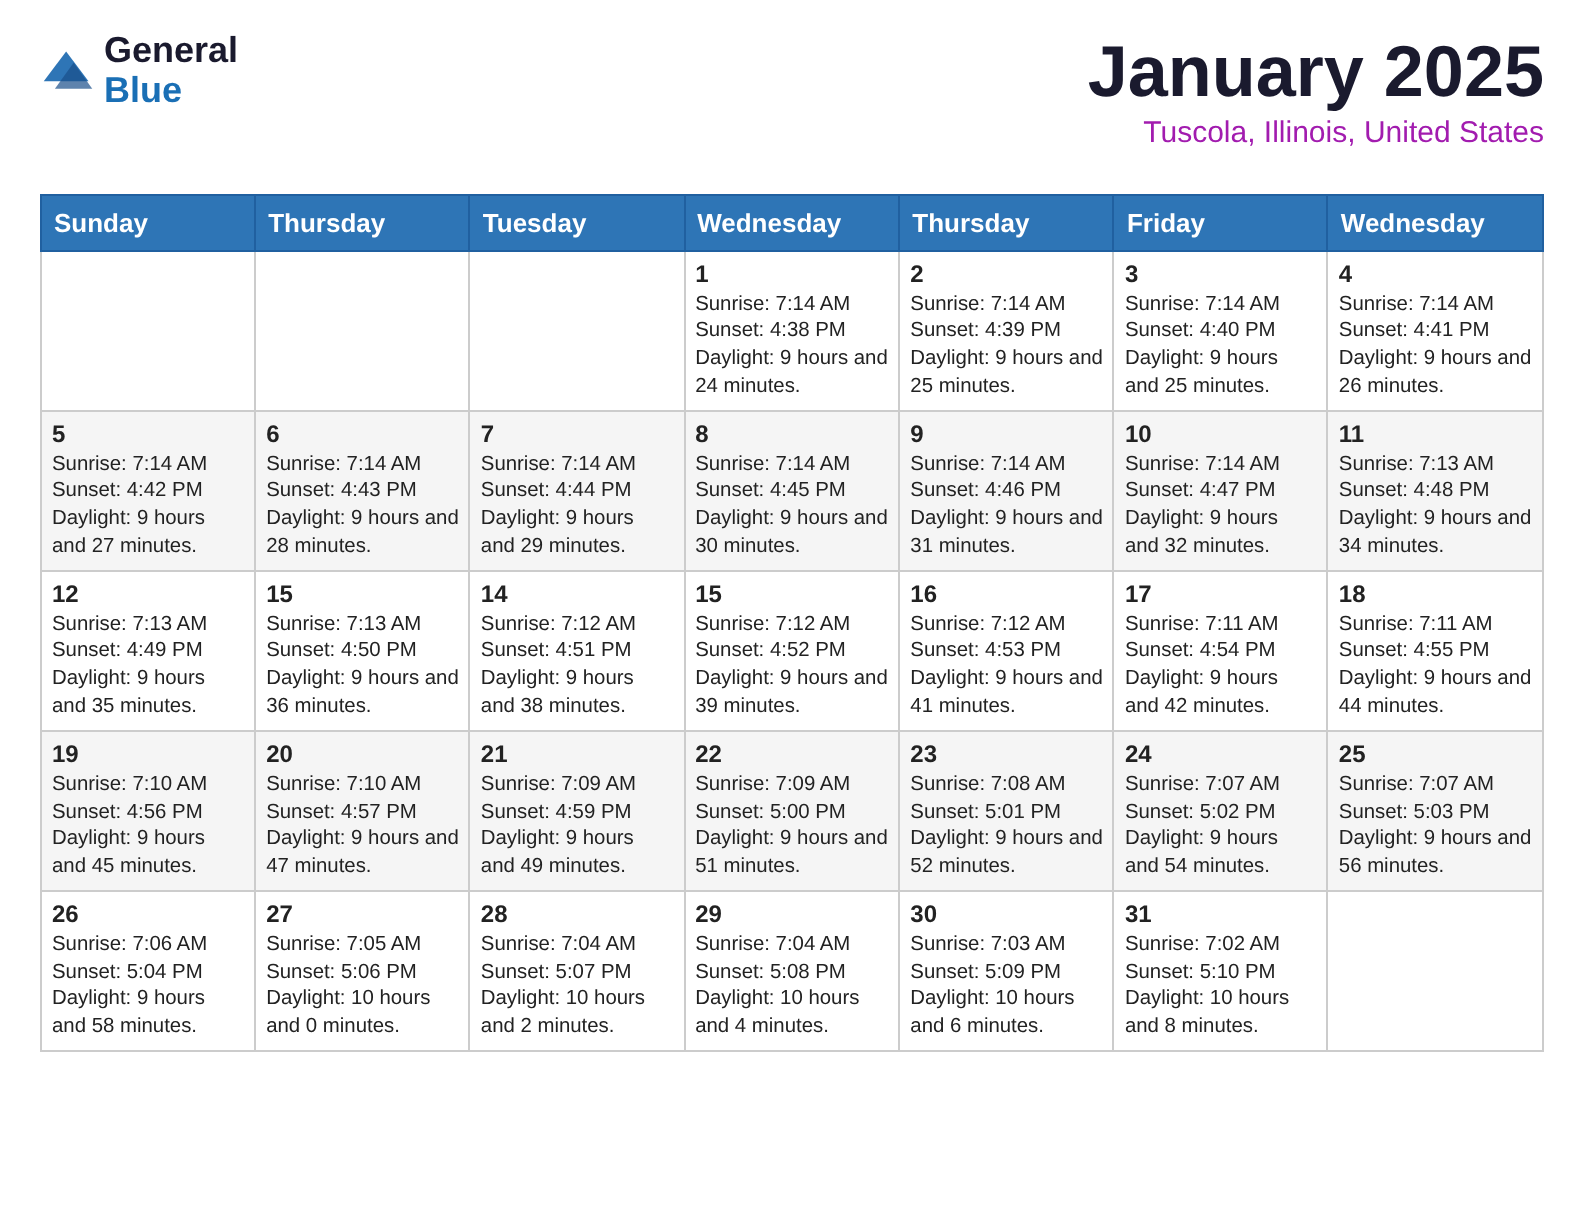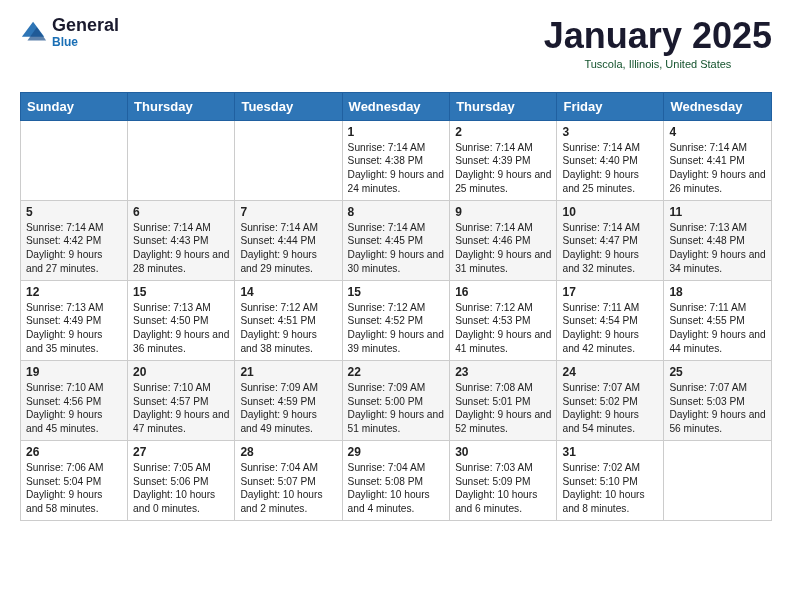--- a/index.html
+++ b/index.html
@@ -25,40 +25,40 @@
       display: flex;
       flex-direction: column;
       line-height: 1.1;
     }
     .logo-general {
       font-size: 18px;
       font-weight: bold;
       color: #1a1a2e;
     }
     .logo-blue {
-      font-size: 12px;
+      font-size: 18px;
       font-weight: bold;
       color: #1a6fb5;
     }
     .logo-icon {
       width: 28px;
       height: 28px;
     }
     .title-block {
-      text-align: center;
+      text-align: right;
     }
     .month-title {
       font-size: 36px;
       font-weight: bold;
       color: #1a1a2e;
       line-height: 1.1;
     }
     .location {
-      font-size: 11px;
-      color: #14532d;
+      font-size: 15px;
+      color: #a21caf;
       margin-top: 2px;
     }
     .calendar {
       width: 100%;
       border-collapse: collapse;
       border: 1px solid #bbb;
       padding-left: 24px;
     }
     .calendar th {
       background-color: #2e75b6;

